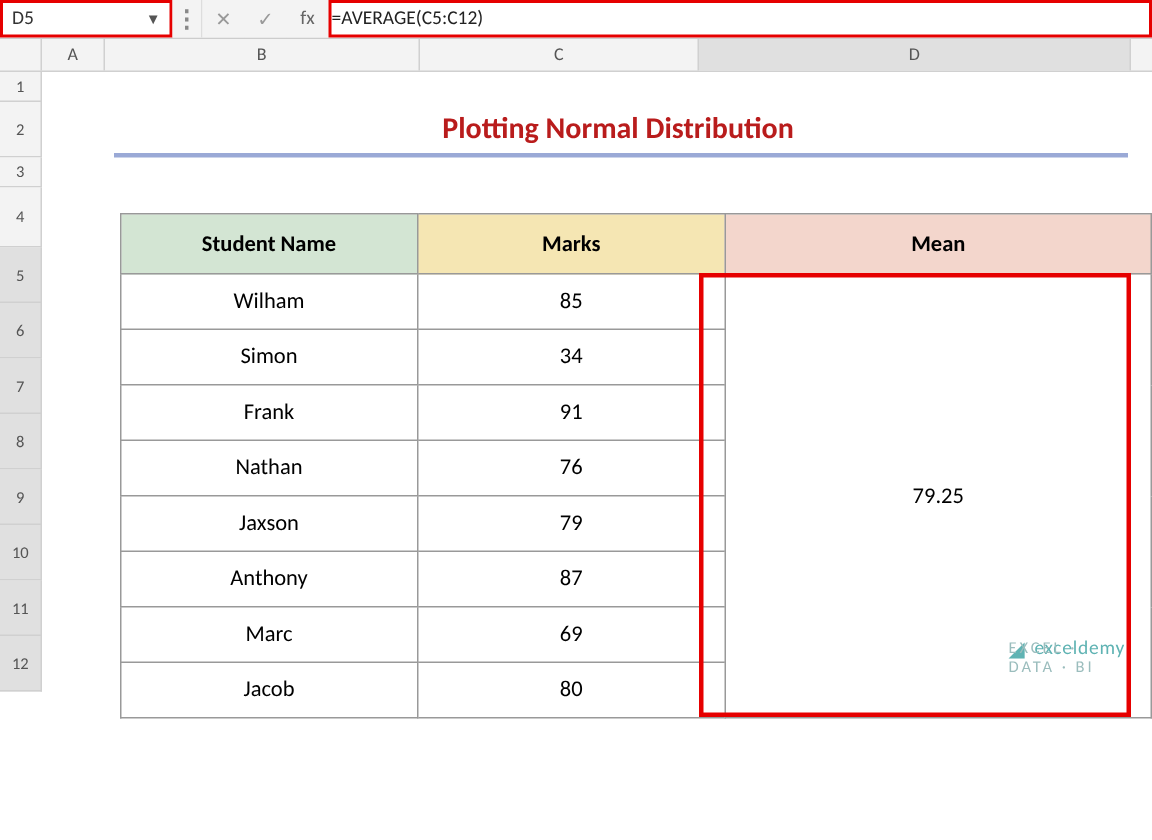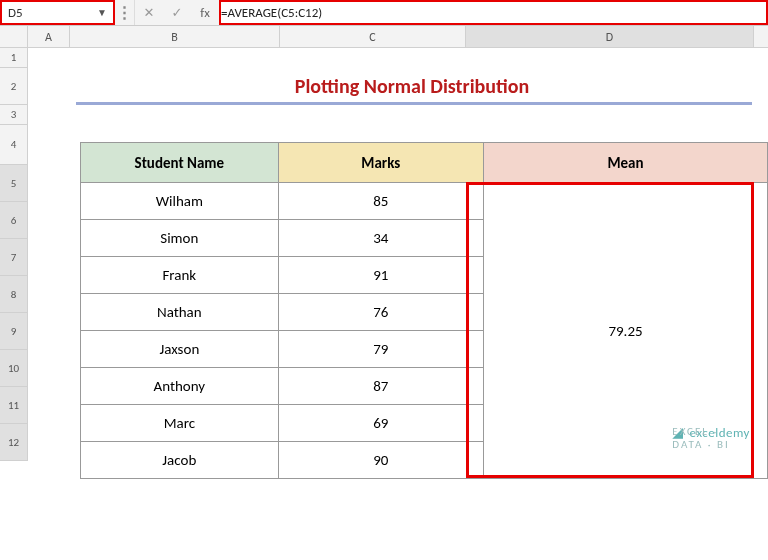--- a/index.html
+++ b/index.html
@@ -228,21 +228,21 @@
         <tr>
           <td>Anthony</td>
           <td>87</td>
         </tr>
         <tr>
           <td>Marc</td>
           <td>69</td>
         </tr>
         <tr>
           <td>Jacob</td>
-          <td>90</td>
+          <td>80</td>
         </tr>
       </tbody>
         </table>
 
       <div class="mean-hl"></div>
 
       <div class="watermark">
         <span class="wm-icon">◢</span>
         <span>exceldemy</span>
         <span class="sub">EXCEL · DATA · BI</span>

